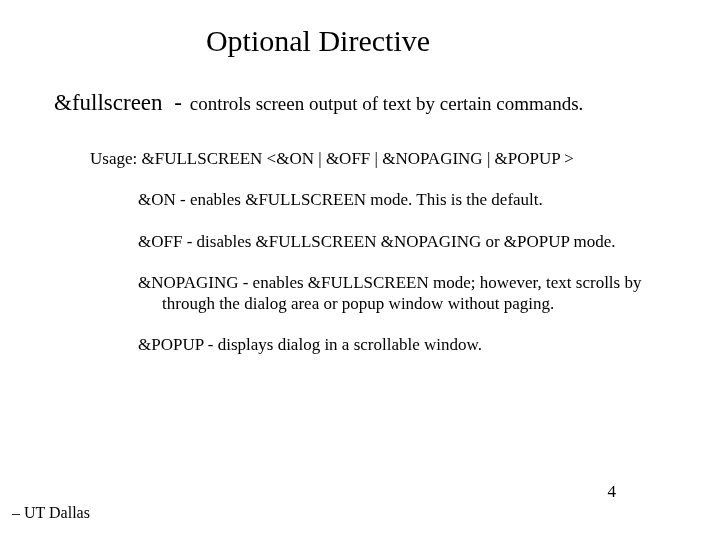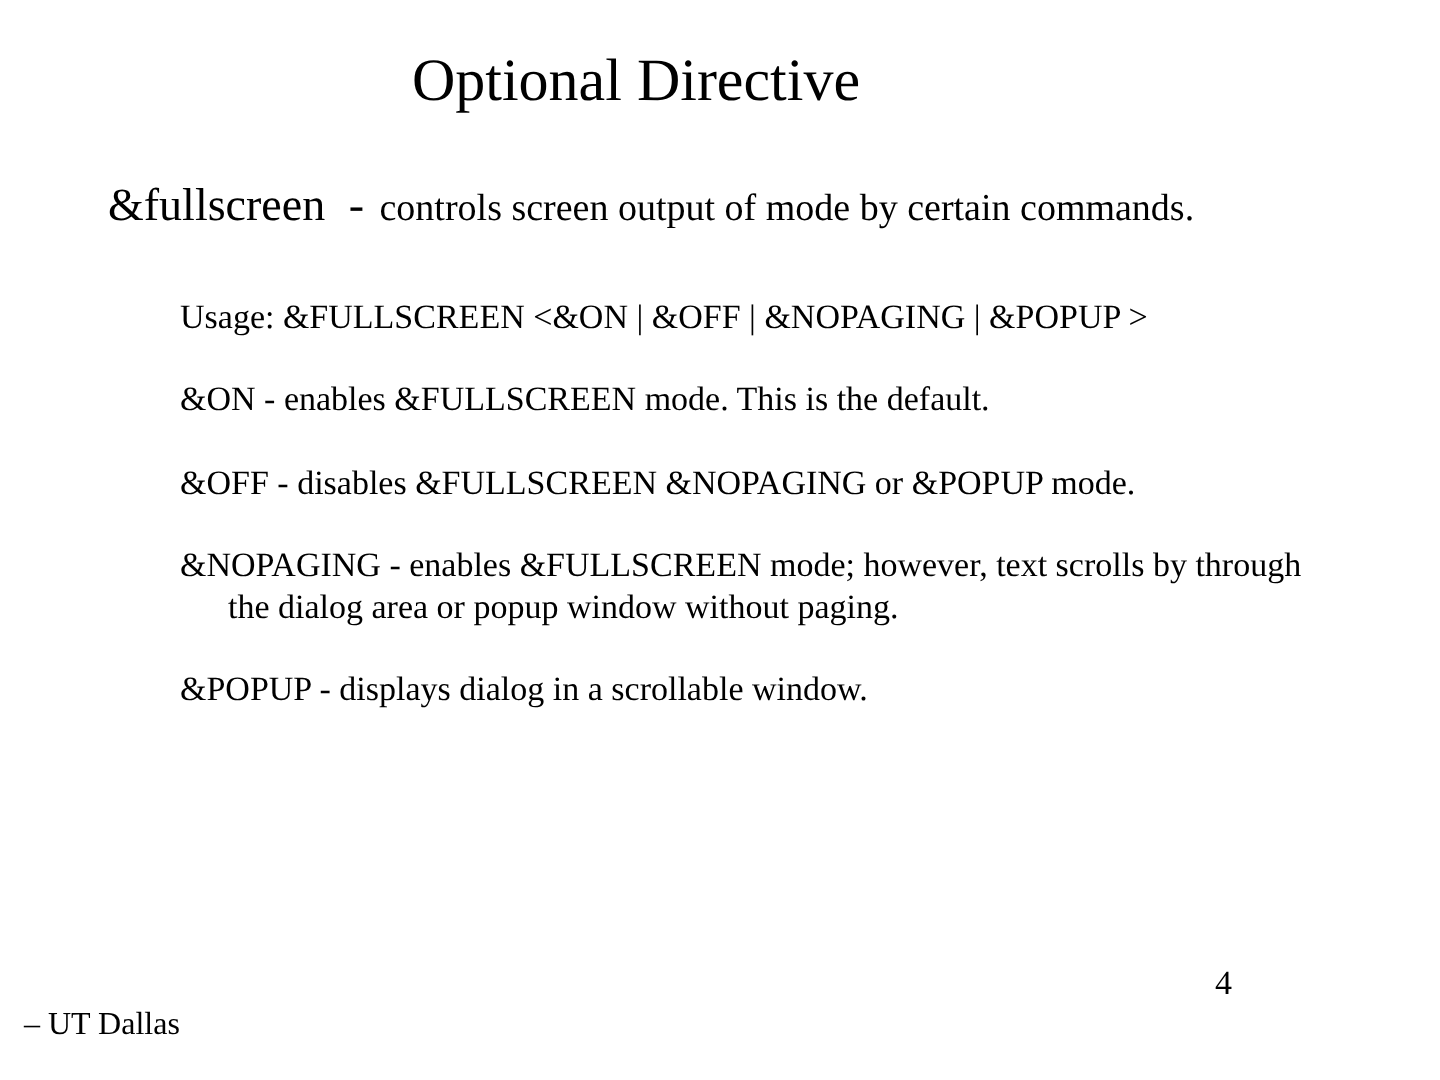--- a/index.html
+++ b/index.html
@@ -4,37 +4,37 @@
 <style>
   * { margin: 0; padding: 0; box-sizing: border-box; }
   html, body { width: 720px; height: 540px; background: #fff; font-family: "Times New Roman", Times, serif; color: #000; }
   .slide { position: relative; width: 636px; height: 540px; }
   .title { position: absolute; top: 24px; left: 0; width: 100%; text-align: center; font-size: 30px; }
   .subtitle { position: absolute; top: 90px; left: 54px; font-size: 23px; }
   .subtitle .dash { margin: 0 2px 0 6px; }
   .subtitle .desc { font-size: 19px; }
   .body { position: absolute; top: 148px; left: 90px; width: 570px; font-size: 17px; line-height: 1.25; }
   .usage { margin-bottom: 20px; }
-  .para { margin-bottom: 20px; }
+  .para { margin-bottom: 20px; margin-left: 48px; }
   .para.indent-cont { text-indent: -24px; padding-left: 24px; }
   .footer-left { position: absolute; left: 12px; bottom: 18px; font-size: 16px; }
   .footer-center { position: absolute; left: 0; width: 100%; bottom: 22px; text-align: center; font-size: 15px; }
   .footer-right { position: absolute; right: 20px; bottom: 38px; font-size: 17px; }
 </style>
 </head>
 <body>
 
 <div class="slide">
 
   <div class="title">Optional Directive</div>
 
   <div class="subtitle">
     <span>&amp;fullscreen</span>
     <span class="dash">-</span>
-    <span class="desc">controls screen output of mode by certain commands.</span>
+    <span class="desc">controls screen output of text by certain commands.</span>
   </div>
 
   <div class="body">
     <div class="usage">Usage:  &amp;FULLSCREEN &lt;&amp;ON | &amp;OFF | &amp;NOPAGING | &amp;POPUP &gt;</div>
 
     <div class="para">&amp;ON - enables &amp;FULLSCREEN mode.  This is the default.</div>
     <div class="para">&amp;OFF - disables &amp;FULLSCREEN &amp;NOPAGING or &amp;POPUP mode.</div>
     <div class="para indent-cont">&amp;NOPAGING - enables &amp;FULLSCREEN mode; however, text scrolls by through the dialog area or popup window without paging.</div>
     <div class="para">&amp;POPUP - displays dialog in a scrollable window.</div>
   </div>

